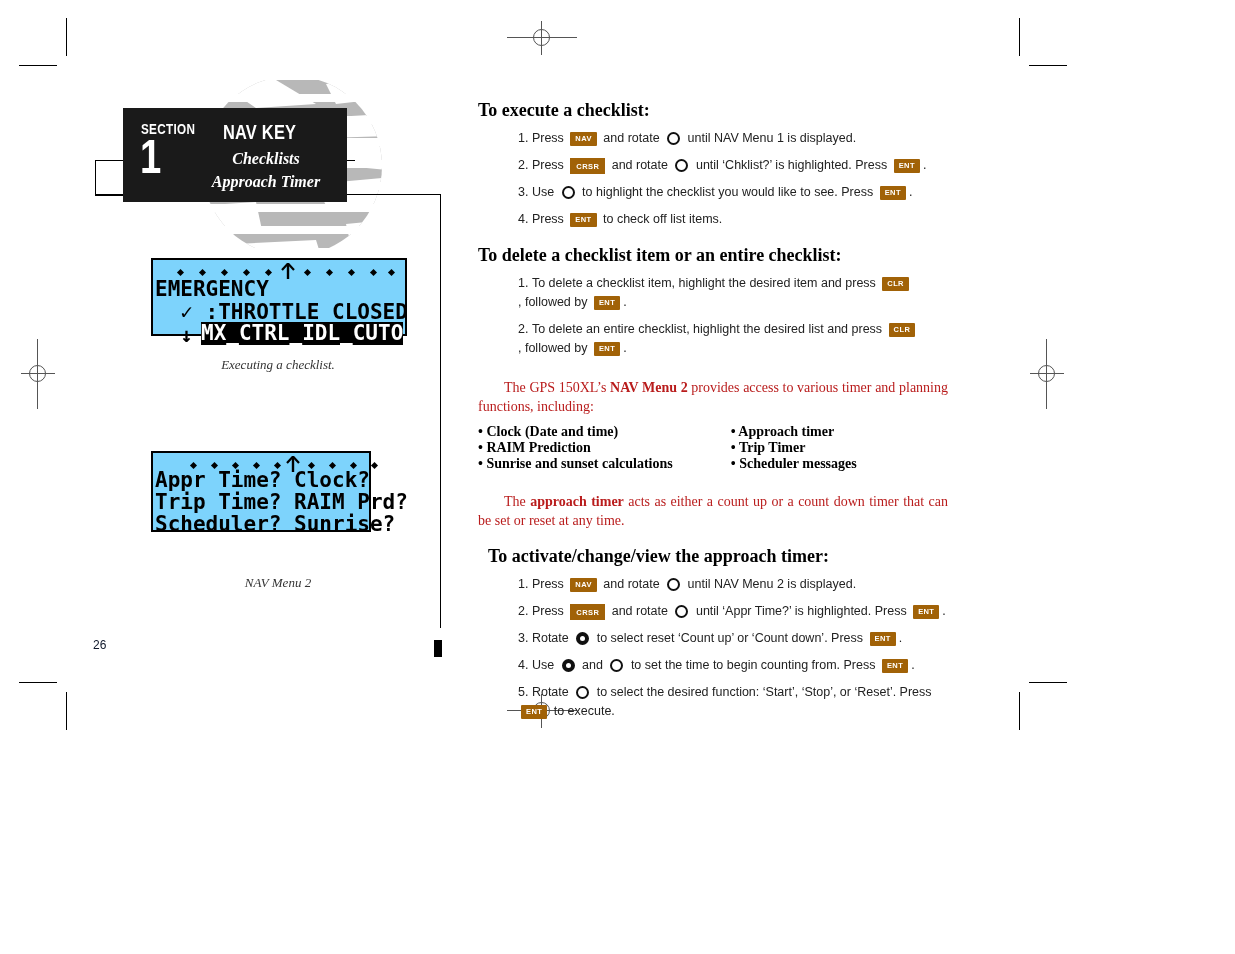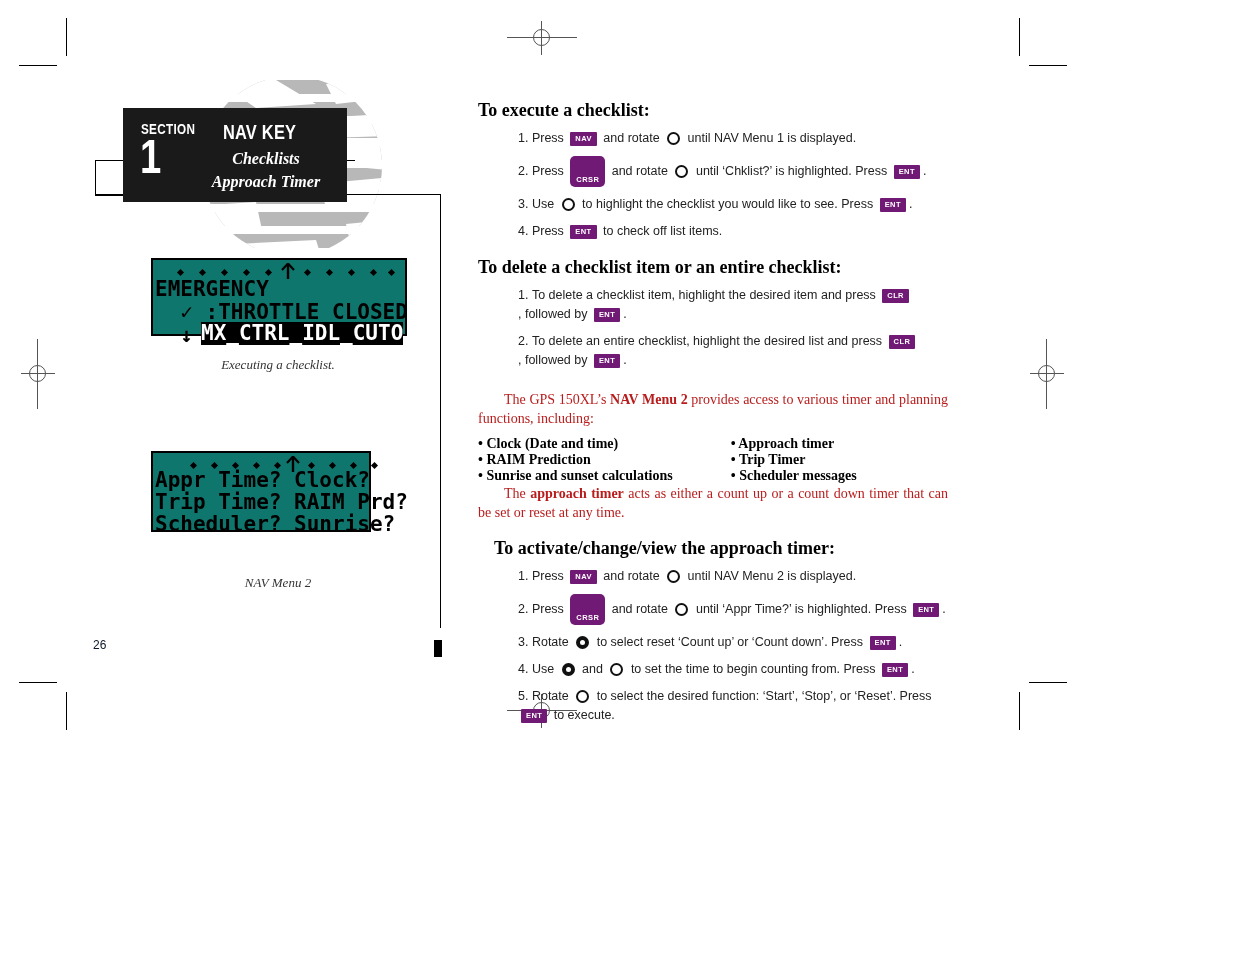--- a/index.html
+++ b/index.html
@@ -51,21 +51,21 @@
   }
   .hdr-sub1{left:0;top:42px;}
   .hdr-sub2{left:0;top:65px;}
 
   
   .rule{position:absolute;background:#000;}
   .smallbox{position:absolute;left:95px;top:160px;width:66px;height:36px;border:1px solid #000;box-sizing:border-box;}
 
   
   .lcd{
-    position:absolute;border:2px solid #000;background:#0f766e;box-sizing:border-box;
+    position:absolute;border:2px solid #000;background:#7dd3fc;box-sizing:border-box;
     font-family:"DejaVu Sans Mono", monospace;
   }
   .lcd-dots{position:absolute;left:0;top:3px;width:100%;height:16px;}
   .lcd-line{
     position:absolute;left:2px;font-size:21px;line-height:23px;
     letter-spacing:0px;white-space:pre;color:#000;font-weight:bold;
     font-family:"DejaVu Sans Mono", monospace;
   }
   .inv{background:#000;color:#fff;}
   .caption{
@@ -92,27 +92,27 @@
   }
   .para b{font-weight:bold;}
   .bullets{display:flex;margin:8px 0 0 0;}
   .bcol{font-family:"Liberation Serif", serif;font-weight:bold;font-size:14px;line-height:16px;}
   .bcol div{white-space:nowrap;}
   .bcol.left{width:172px;padding-left:58px;}
   .bcol.right{padding-left:0;}
 
   
   .key{
-    display:inline-block;background:#701a75;color:#fff;
+    display:inline-block;background:#a16207;color:#fff;
     font-family:"Liberation Sans", sans-serif;font-weight:bold;
     font-size:7.5px;letter-spacing:.4px;
     padding:2px 5px 3px 5px;margin:0 3px;vertical-align:middle;
     line-height:9px;border-radius:1px;
   }
-  .key.round{border-radius:5px;padding:19px 6px 3px 6px;}
+  .key.round{border-radius:0;padding:4px 6px 3px 6px;}
   .knob{
     display:inline-block;width:13px;height:13px;border:2px solid #111;
     border-radius:50%;margin:0 4px;vertical-align:middle;box-sizing:border-box;
     background:#fff;
   }
   .knob.filled{background:#111;border:2px solid #111;position:relative;}
   .knob.filled::after{content:"";position:absolute;left:2px;top:2px;width:5px;height:5px;border-radius:50%;background:#fff;}
   .pagenum{
     position:absolute;left:93px;top:638px;
     font-family:"Liberation Sans", sans-serif;font-size:12px;color:#0f172a;
@@ -324,25 +324,25 @@
           <div>•  RAIM Prediction</div>
           <div>•  Sunrise and sunset calculations</div>
         </div>
       <div class="bcol left" id="bul-left">
           <div>•  Approach timer</div>
           <div>•  Trip Timer</div>
           <div>•  Scheduler messages</div>
         </div>
     </div>
 
-    <div class="para" style="font-family:Liberation Serif, serif;">
+    <div class="para" style="margin-top:20px;font-family:Liberation Serif, serif;">
       <span style="margin-left:26px;">The </span><b>approach timer</b><span> acts as either a count up or a count down timer that can be set or reset at any time.</span>
     </div>
 
-    <div class="hdg" style="margin-top:16px;margin-left:16px;">To activate/change/view the approach timer:</div>
+    <div class="hdg" style="margin-top:16px;margin-left:10px;">To activate/change/view the approach timer:</div>
     <div class="steps" id="steps-2">
         <div class="step">
           <span class="t">1. </span>
           <span class="t">Press </span>
           <span class="key">NAV</span>
           <span class="t"> and rotate </span>
           <span class="knob"></span>
           <span class="t"> until NAV Menu 2 is displayed.</span>
         </div>
         <div class="step">

